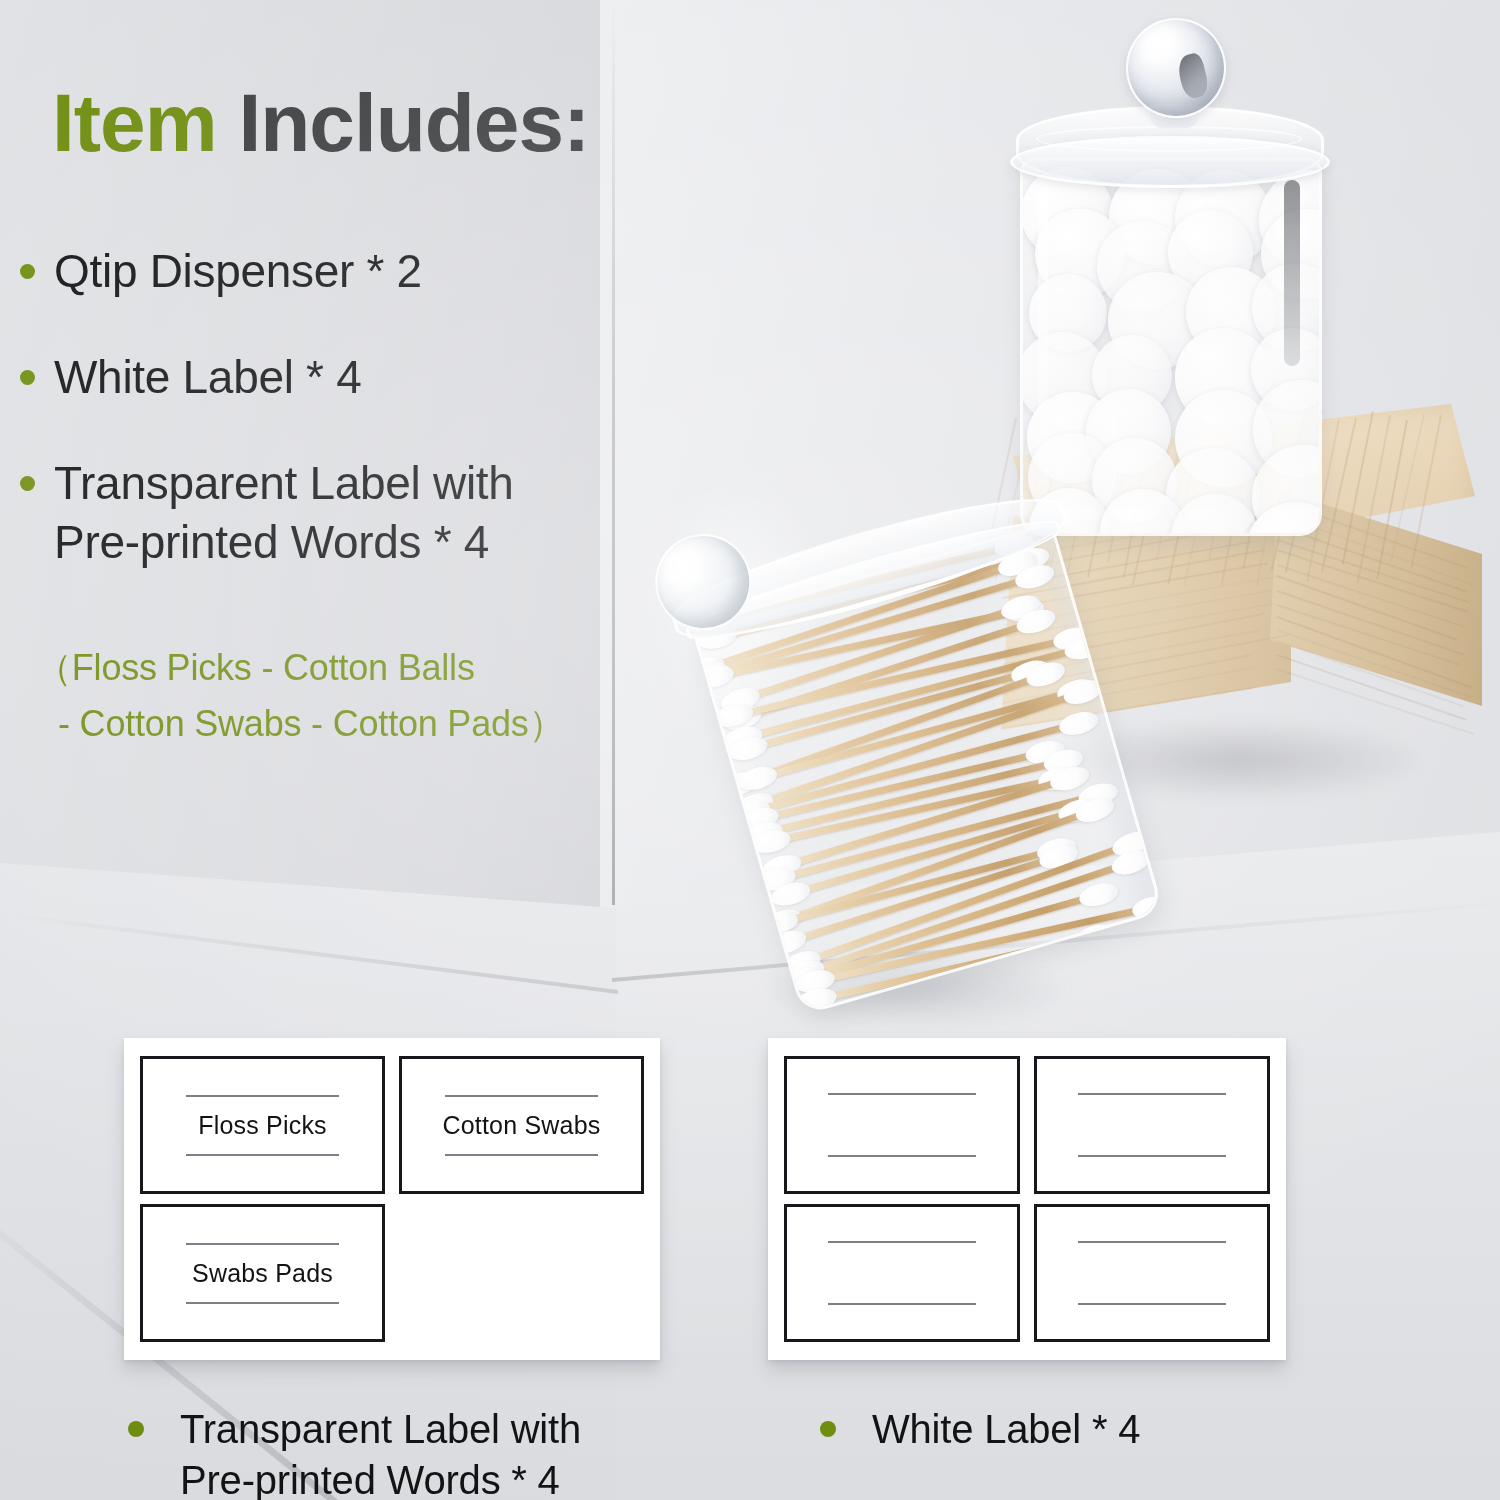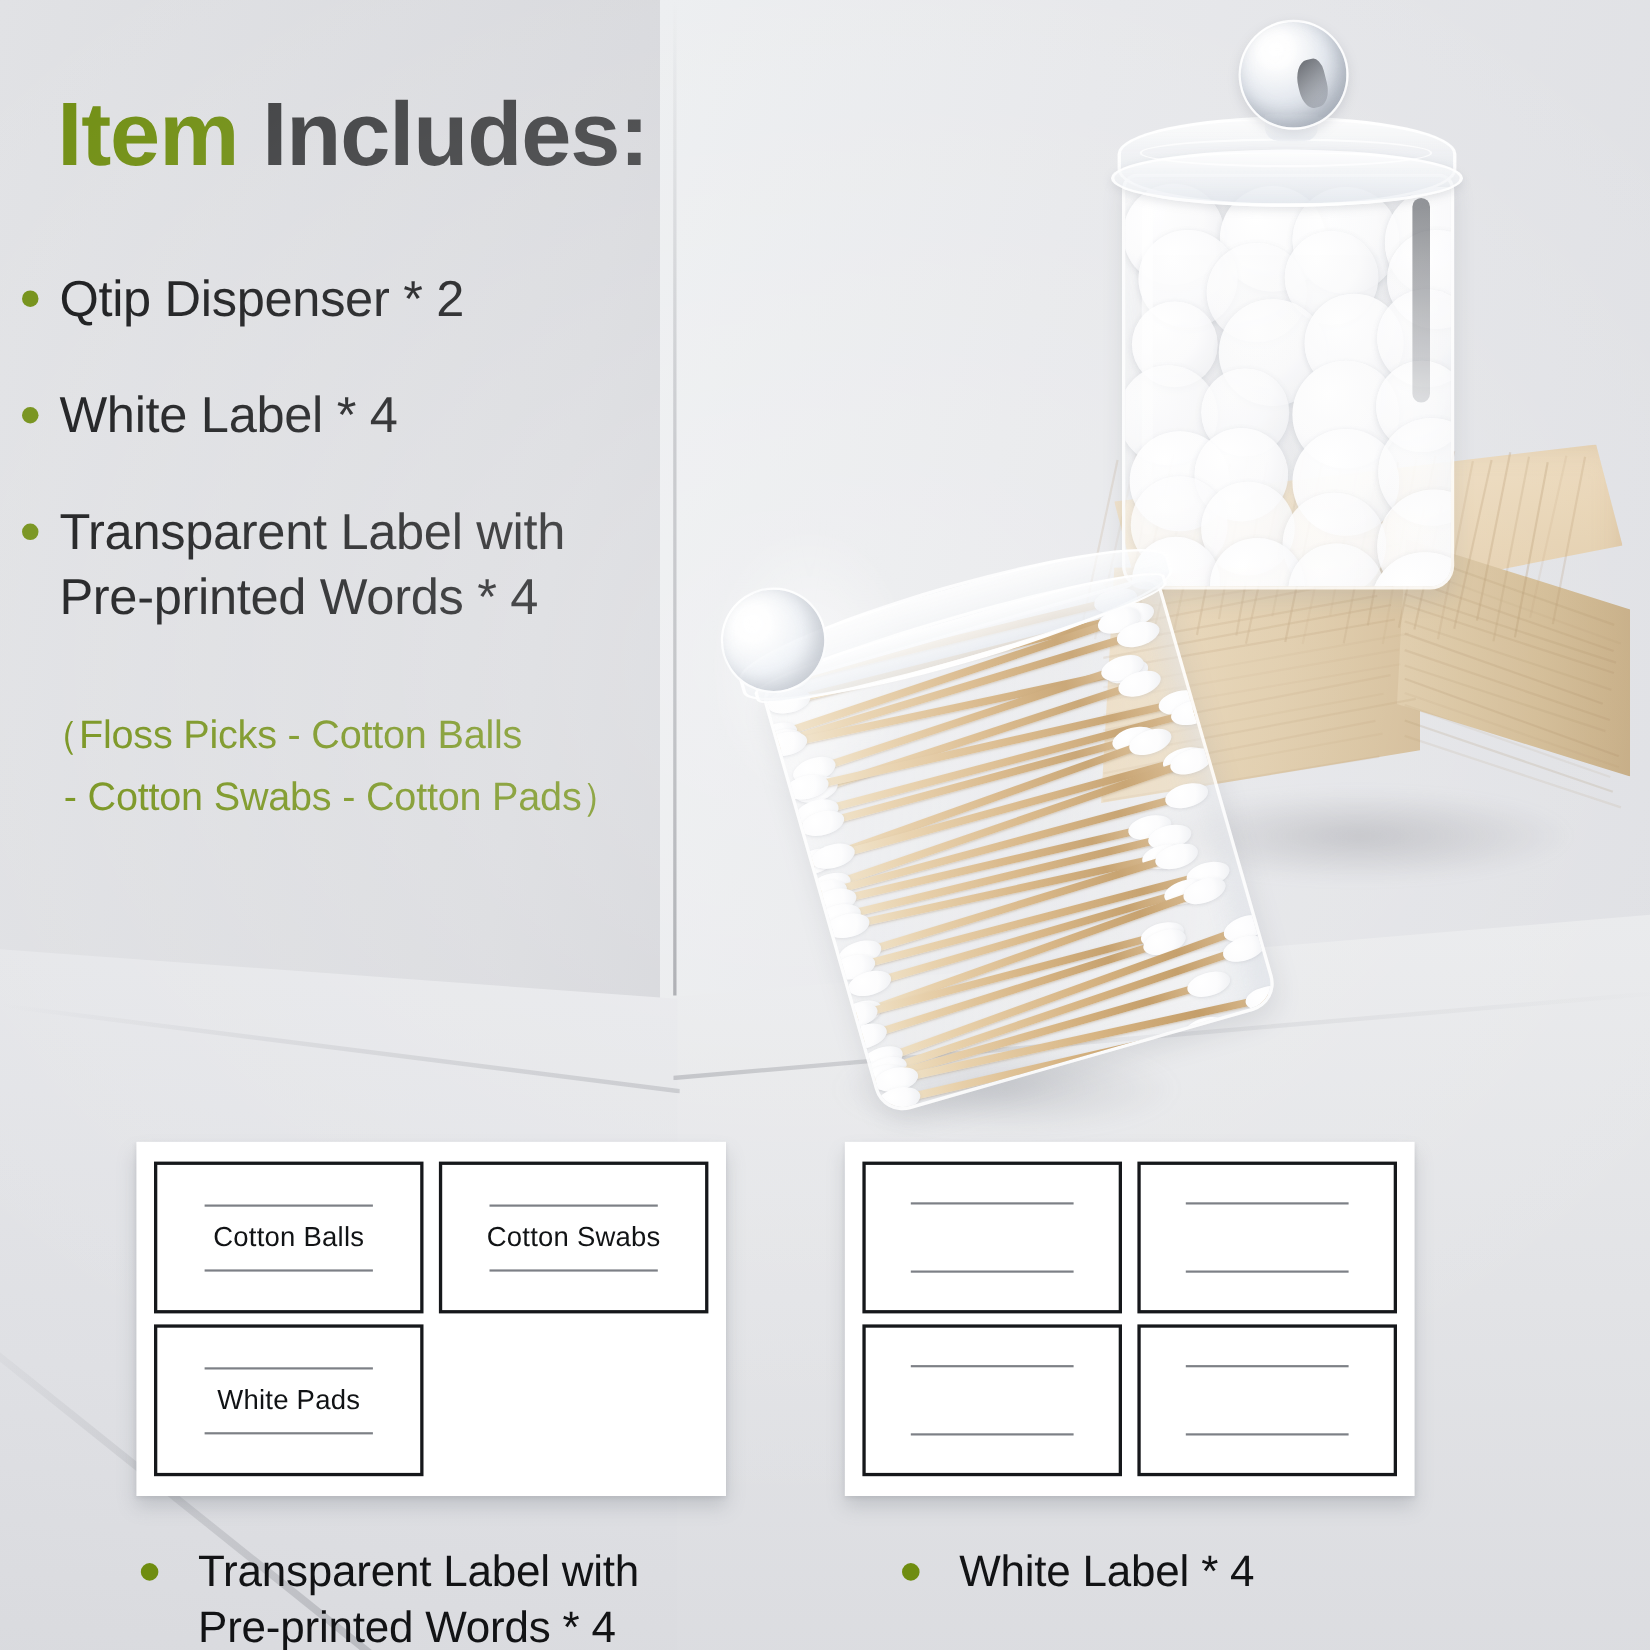--- a/index.html
+++ b/index.html
@@ -607,31 +607,31 @@
     <div class="knob2"></div>
   </div>
 
   <div class="vignette"></div>
 
 
   <div class="sheet sheet-left">
     <div class="sheet-grid">
       <div class="lbl">
         <span class="rule top"></span>
-        <span class="txt">Cotton Balls</span>
+        <span class="txt">Floss Picks</span>
         <span class="rule bot"></span>
       </div>
       <div class="lbl">
         <span class="rule top"></span>
         <span class="txt">Cotton Swabs</span>
         <span class="rule bot"></span>
       </div>
       <div class="lbl">
         <span class="rule top"></span>
-        <span class="txt">White Pads</span>
+        <span class="txt">Swabs Pads</span>
         <span class="rule bot"></span>
       </div>
     </div>
   </div>
 
   <div class="sheet sheet-right">
     <div class="sheet-grid">
       <div class="lbl blank">
         <span class="rule top"></span>
         <span class="txt"></span>

